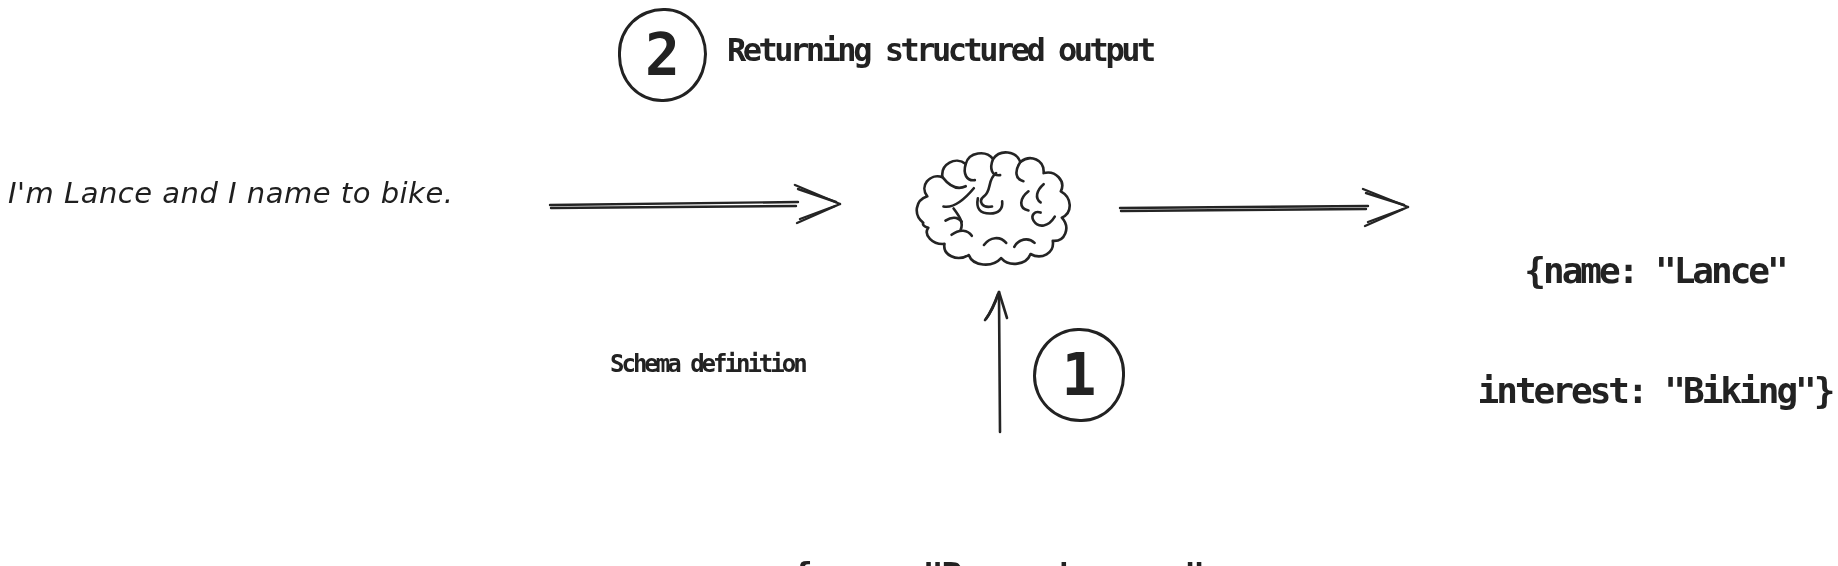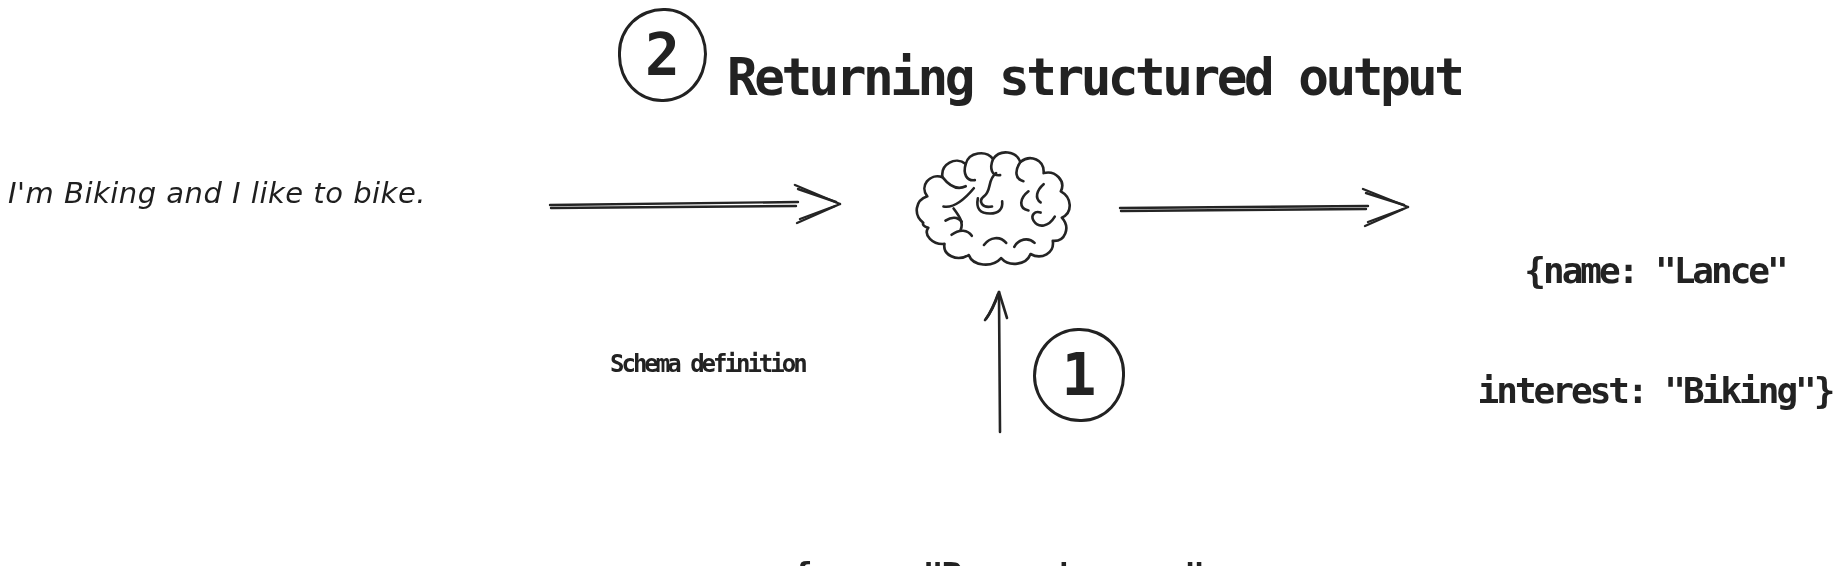--- a/index.html
+++ b/index.html
@@ -35,22 +35,22 @@
     font-size: 58px;
   }
 
   .mono-bold {
     font-family: "DejaVu Sans Mono", monospace;
     font-weight: bold;
     color: #222222;
     white-space: pre;
   }
   .title {
-    left: 727px; top: 52px;
-    font-size: 51px;
+    left: 727px; top: 34px;
+    font-size: 32px;
     letter-spacing: -3.5px;
     line-height: 1;
   }
   .schema-label {
     left: 610px; top: 352px;
     font-size: 24px;
     letter-spacing: -3px;
     line-height: 1;
   }
   .code-block {
@@ -82,21 +82,21 @@
 </head>
 <body>
 
 <div class="canvas">
 
   <div class="abs badge badge-2">
     <span>2</span>
   </div>
   <div class="abs mono-bold title">Returning structured output</div>
 
-  <div class="abs handwriting">I'm Biking and I like to bike.</div>
+  <div class="abs handwriting">I'm Lance and I name to bike.</div>
 
   <svg class="abs" style="left:548px; top:178px;" width="300" height="52" viewBox="0 0 300 52">
     <g class="sketch" stroke-width="2.4">
       <path d="M2 27 L250 24"></path>
       <path d="M3 30 L248 28"></path>
       <path d="M292 26 L247 7"></path>
       <path d="M288 24 L250 11"></path>
       <path d="M292 26 L249 45"></path>
       <path d="M287 28 L252 41"></path>
     </g>

